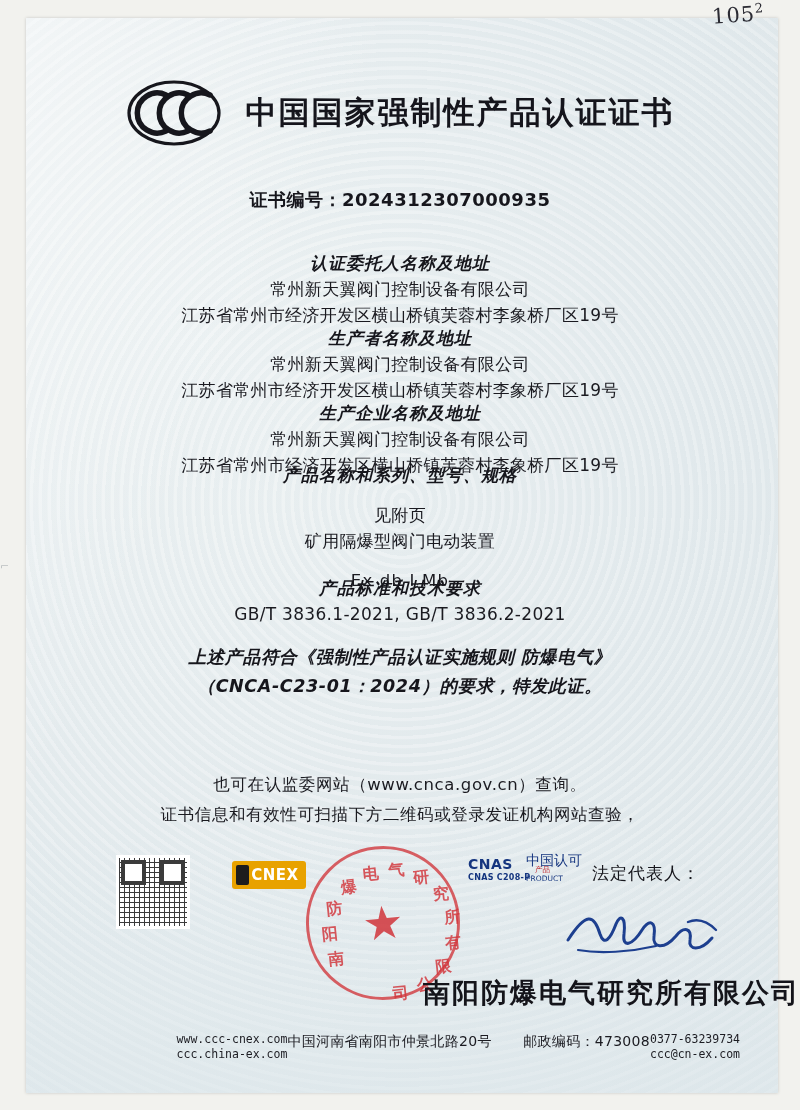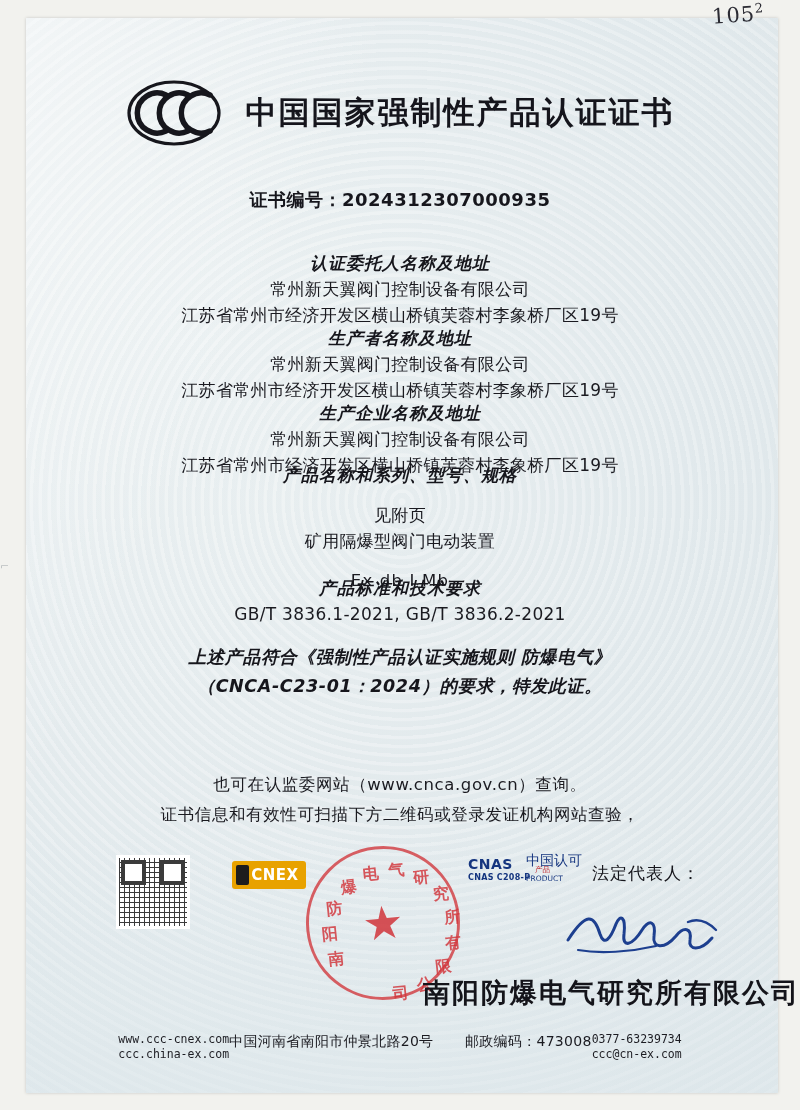--- a/index.html
+++ b/index.html
@@ -343,21 +343,21 @@
   }
 
   .footer {
     position: absolute;
     left: 60px;
     right: 60px;
     top: 1032px;
     height: 44px;
     display: flex;
     align-items: flex-start;
-    justify-content: center;
+    justify-content: flex-end;
   }
   .footer-col {
     font-family: "DejaVu Sans Mono", monospace;
     font-size: 11.5px;
     color: #1c1c22;
     line-height: 15px;
   }
   .footer-col.right {
     text-align: right;
   }

